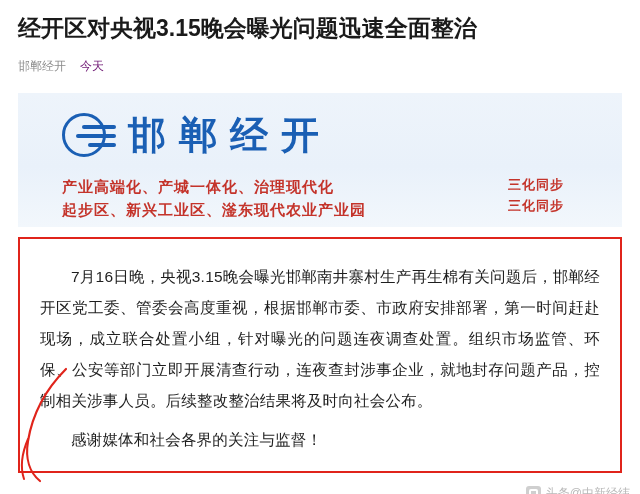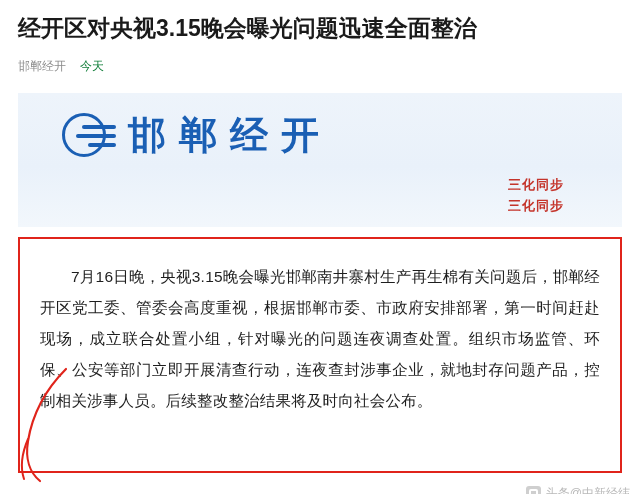--- a/index.html
+++ b/index.html
@@ -32,21 +32,21 @@
   }
   .byline {
     margin-top: 14px;
     font-size: 12px;
     color: #9a9a9a;
     display: flex;
     align-items: center;
     gap: 14px;
   }
   .byline .author { color: #8c8c8c; }
-  .byline .time { color: #15803d; }
+  .byline .time { color: #701a75; }
 
   
   .banner {
     margin-top: 18px;
     width: 604px;
     height: 134px;
     background: linear-gradient(180deg, #eef4fb 0%, #e9f1fa 55%, #f2f7fc 100%);
     position: relative;
     overflow: hidden;
     border: 0;
@@ -188,30 +188,33 @@
     <div class="logo-row">
       <div class="logo-mark">
         <div class="ring"></div>
         <div class="bar b1"></div>
         <div class="bar b2"></div>
         <div class="bar b3"></div>
       </div>
       <div class="logo-text">邯郸经开</div>
     </div>
     <div class="slogan">
+      <div class="line">产业高端化、产城一体化、治理现代化</div>
+      <div class="line">起步区、新兴工业区、滏东现代农业产业园</div>
     </div>
     <div class="slogan-right">
       <div>三化同步</div>
       <div>三化同步</div>
     </div>
   </div>
 
   <div class="red-box">
     <div class="body-text">
       <p>7月16日晚，央视3.15晚会曝光邯郸南井寨村生产再生棉有关问题后，邯郸经开区党工委、管委会高度重视，根据邯郸市委、市政府安排部署，第一时间赶赴现场，成立联合处置小组，针对曝光的问题连夜调查处置。组织市场监管、环保、公安等部门立即开展清查行动，连夜查封涉事企业，就地封存问题产品，控制相关涉事人员。后续整改整治结果将及时向社会公布。</p>
+      <p class="last">感谢媒体和社会各界的关注与监督！</p>
     </div>
     <svg class="squiggle" viewBox="0 0 70 120">
       <path d="M52 4 C30 26 18 52 14 76 C11 94 16 108 26 116" fill="none" stroke="#e0241b" stroke-width="2.2" stroke-linecap="round"></path>
       <path d="M14 74 C8 88 6 102 10 114" fill="none" stroke="#e0241b" stroke-width="2" stroke-linecap="round"></path>
     </svg>
   </div>
 
   <div class="watermark">
     <span class="wm-icon"></span>
     <span>头条@中新经纬</span>

